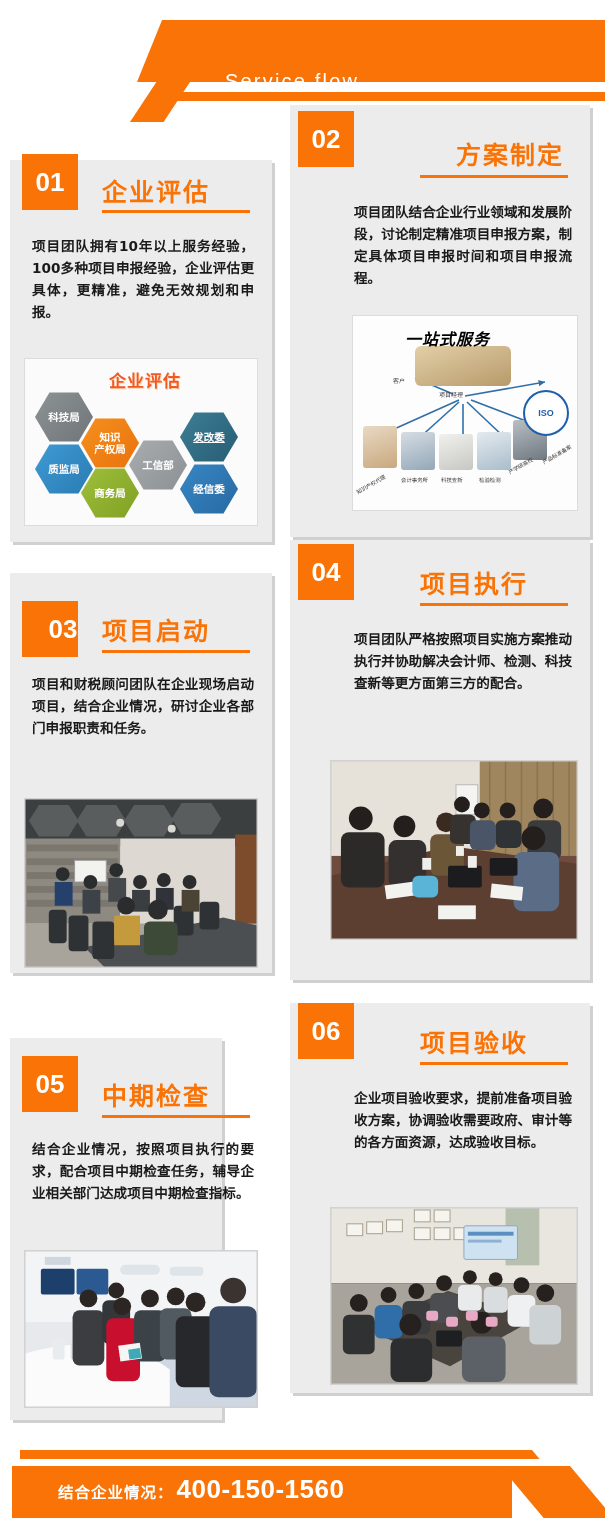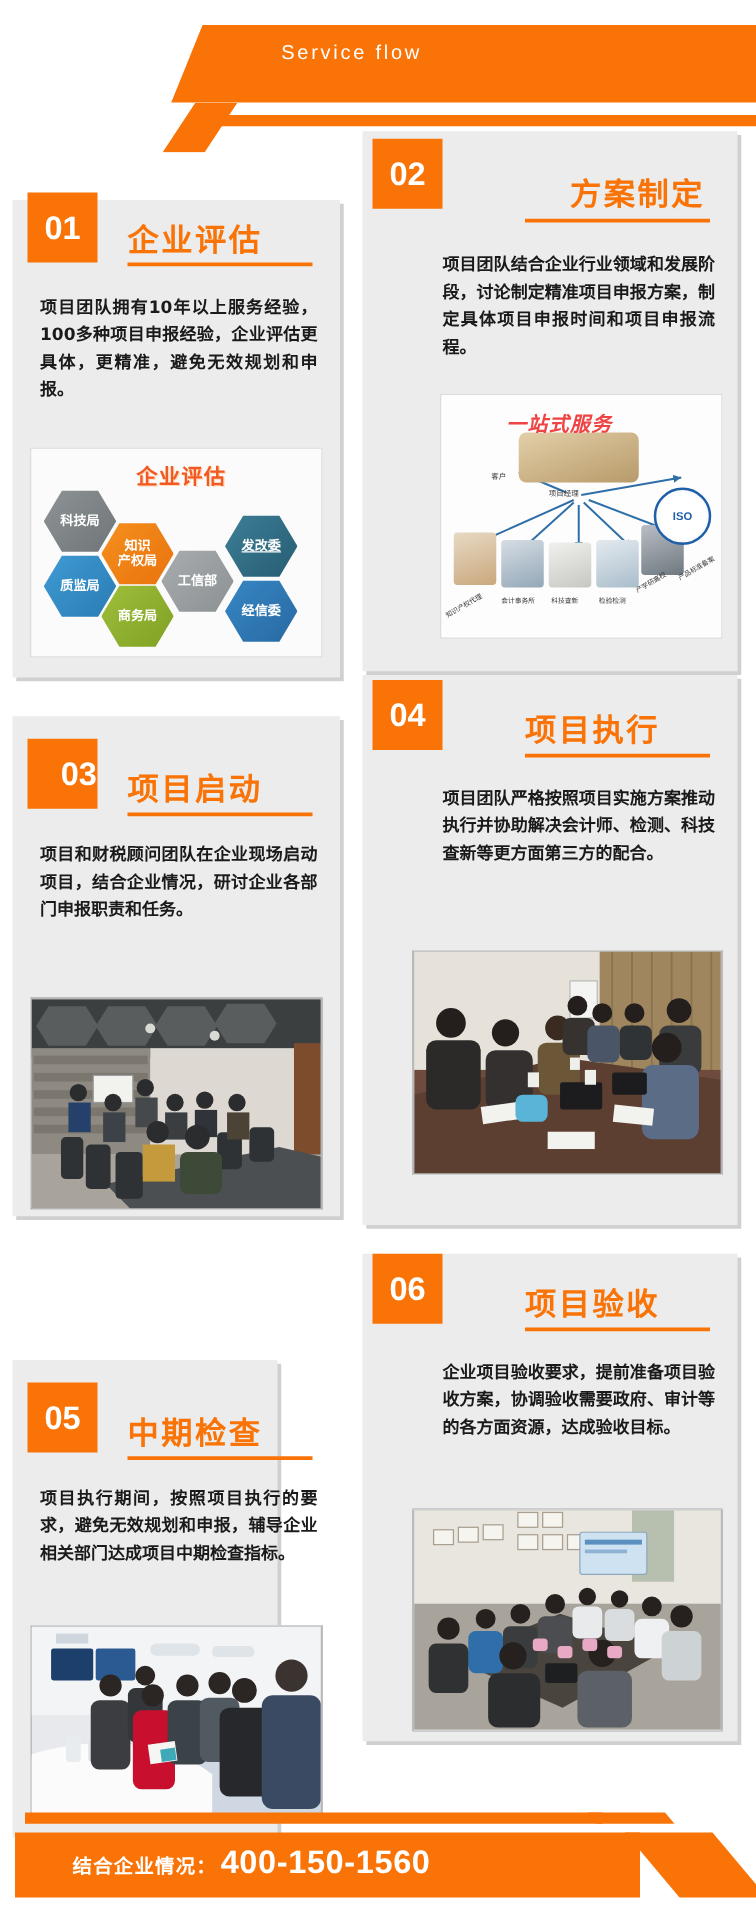--- a/index.html
+++ b/index.html
@@ -58,24 +58,25 @@
     z-index: 5;
   }
   .hdr-cn {
     font-size: 27px;
     font-weight: bold;
     color: #ffffff;
     letter-spacing: 2px;
     font-family: "DejaVu Sans", "Liberation Sans", sans-serif;
   }
   .hdr-en {
-    font-size: 16px;
+    font-size: 20px;
     color: #ffffff;
     letter-spacing: 2.2px;
     font-family: "Liberation Sans", sans-serif;
+    margin-top: 36px;
   }
 
   
   .card {
     position: absolute;
     background: #ececec;
     box-shadow: 3px 3px 0 rgba(150,150,150,0.45);
   }
   .card-body { position: relative; width: 100%; height: 100%; }
 
@@ -181,21 +182,21 @@
     background: #fdfdfd;
     border: 1px solid #dcdcdc;
     overflow: hidden;
   }
   .svcfig-title {
     position: absolute;
     left: 52px; top: 10px;
     font-size: 16px;
     font-weight: bold;
     font-style: italic;
-    color: #ef4444;
+    color: #000000;
     letter-spacing: 1px;
     font-family: "DejaVu Sans", sans-serif;
     z-index: 5;
   }
   .svc-node {
     position: absolute;
     border-radius: 3px;
     background: linear-gradient(160deg,#cfd8de,#9fb0bd);
     z-index: 2;
   }
@@ -219,34 +220,34 @@
     font-size: 9px;
     font-weight: bold;
     display: flex;
     align-items: center;
     justify-content: center;
     z-index: 5;
   }
 
   
   #card3 { left: 10px; top: 573px; width: 262px; height: 400px; }
-  #card3 .badge { left: 12px; top: 18px; padding-left: 26px; }
+  #card3 .badge { left: 12px; top: 28px; padding-left: 26px; }
   #card3 .card-title { left: 92px; top: 38px; }
   #card3 .title-rule { left: 92px; top: 77px; width: 148px; }
   #card3 .card-desc { left: 22px; top: 100px; width: 222px; }
 
   
   #card4 { left: 290px; top: 540px; width: 300px; height: 440px; }
   #card4 .badge { left: 8px; top: 4px; }
   #card4 .card-title { left: 130px; top: 24px; }
   #card4 .title-rule { left: 130px; top: 63px; width: 148px; }
   #card4 .card-desc { left: 64px; top: 88px; width: 218px; }
 
   
-  #card5 { left: 10px; top: 1088px; width: 212px; height: 382px; }
+  #card5 { left: 10px; top: 1038px; width: 212px; height: 382px; }
   #card5 .badge { left: 12px; top: 18px; }
   #card5 .card-title { left: 92px; top: 38px; }
   #card5 .title-rule { left: 92px; top: 77px; width: 148px; }
   #card5 .card-desc { left: 22px; top: 100px; width: 222px; }
 
   
   #card6 { left: 290px; top: 1003px; width: 300px; height: 390px; }
   #card6 .badge { left: 8px; top: 0px; }
   #card6 .card-title { left: 130px; top: 20px; }
   #card6 .title-rule { left: 130px; top: 59px; width: 148px; }
@@ -540,21 +541,21 @@
         </svg>
       </div>
     </div>
   </div>
 
   <div class="card" id="card5">
     <div class="card-body">
       <div class="badge">05</div>
       <div class="card-title">中期检查</div>
       <div class="title-rule"></div>
-      <div class="card-desc">项目执行期间，按照项目执行的要求，避免无效规划和申报，辅导企业相关部门达成项目中期检查指标。</div>
+      <div class="card-desc">结合企业情况，按照项目执行的要求，配合项目中期检查任务，辅导企业相关部门达成项目中期检查指标。</div>
 
       <div class="photo" id="photo5">
         <svg viewBox="0 0 234 158" preserveAspectRatio="none">
           <rect width="234" height="158" fill="#e7e9ec"></rect>
           <rect x="0" y="0" width="234" height="72" fill="#f2f4f6"></rect>
           <rect x="16" y="18" width="34" height="26" rx="2" fill="#1d3f6b"></rect>
           <rect x="52" y="18" width="32" height="26" rx="2" fill="#2b5a92"></rect>
           <rect x="20" y="6" width="26" height="8" fill="#cfd6de"></rect>
           <g fill="#dfe4e9">
             <rect x="96" y="14" width="40" height="10" rx="5"></rect>

